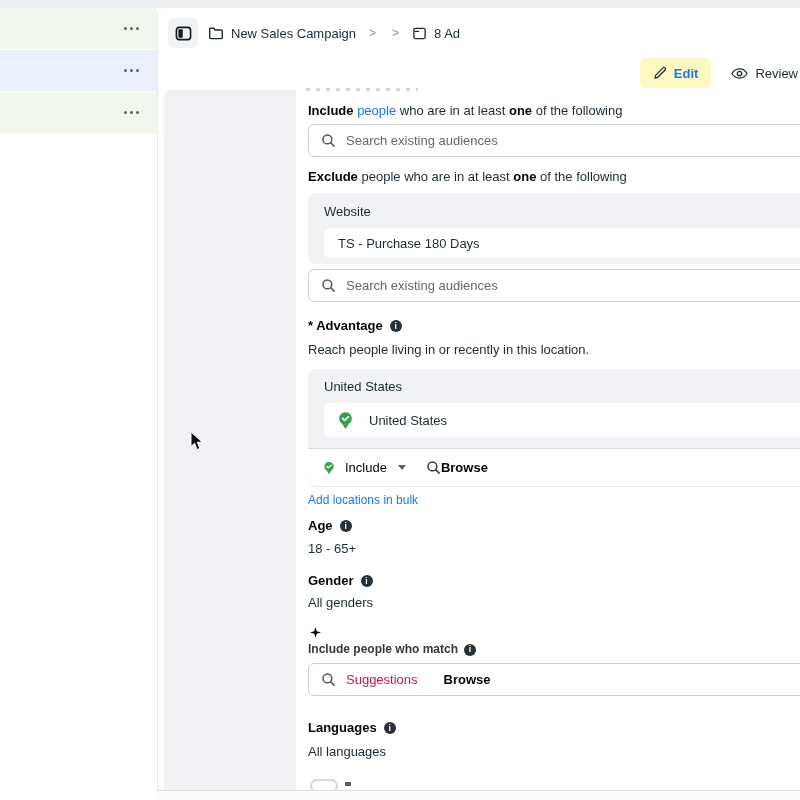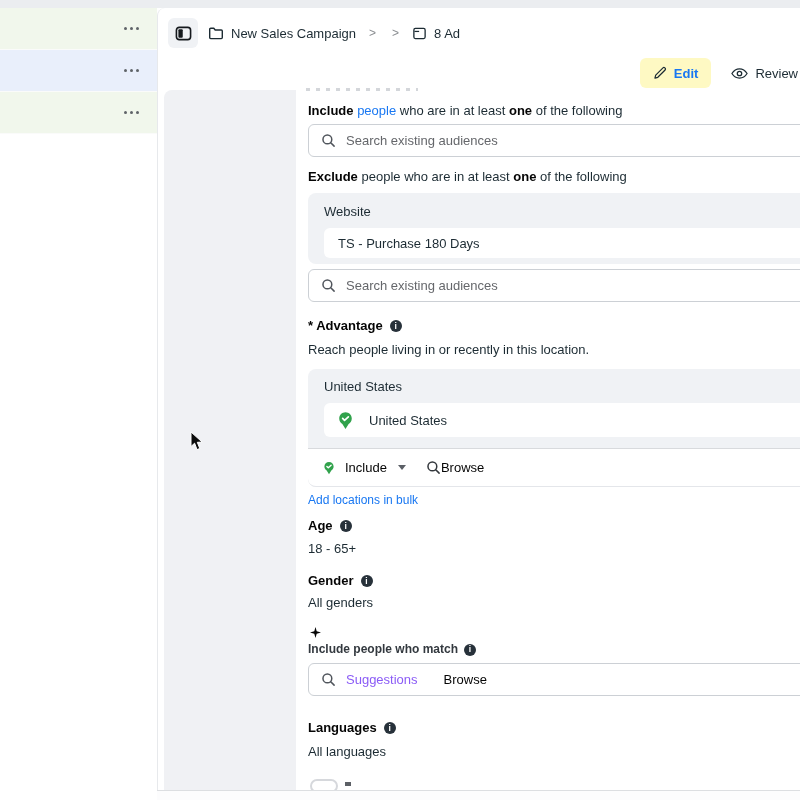--- a/index.html
+++ b/index.html
@@ -56,34 +56,34 @@
 
   .loc-box { margin-top:12px; background:#f0f2f5; border-radius:8px; }
   .loc-body { padding:10px 12px 11px 16px; }
   .loc-item { margin-top:8px; background:#fff; border-radius:6px; height:34px; display:flex; align-items:center; gap:14px; padding:0 12px; }
   .loc-footer { background:#fff; border-top:1px solid #d8dadd; border-bottom:1px solid #e4e6ea; border-radius:0 0 8px 8px; height:39px; display:flex; align-items:center; padding:0 14px; }
   .inc-dd { display:flex; align-items:center; gap:9px; background:none; border:none; font:inherit; color:#050505; cursor:pointer; }
   .caret { width:0; height:0; border-left:4.5px solid transparent; border-right:4.5px solid transparent; border-top:5px solid #5b5f66; margin-left:2px; }
   .loc-footer .mag { margin-left:20px; }
   .loc-footer input { flex:1; border:none; outline:none; font:inherit; margin-left:10px; background:transparent; min-width:30px; }
   .loc-footer input::placeholder { color:#65676b; }
-  .browse { font-weight:400; color:#050505; background:none; border:none; font-size:13px; white-space:nowrap; cursor:pointer; }
+  .browse { font-weight:700; color:#050505; background:none; border:none; font-size:13px; white-space:nowrap; cursor:pointer; }
   .loc-footer .browse { margin-right:22px; }
 
   .bulk { display:inline-block; margin-top:6px; font-size:12px; line-height:14px; }
 
   .field-label { margin-top:11px; font-weight:700; color:#050505; line-height:16px; display:flex; align-items:center; gap:7px; }
   .field-value { margin-top:7px; line-height:15px; }
   .info { width:12px; height:12px; border-radius:50%; background:#27313a; color:#fff; display:inline-flex; align-items:center; justify-content:center; font-size:8.5px; font-weight:700; cursor:pointer; flex:none; }
   .info::after { content:"i"; }
 
   .adv-title { margin-top:17px; font-weight:700; color:#050505; line-height:16px; display:flex; align-items:center; }
   .sub-label { margin-top:5px; font-size:12px; font-weight:700; color:#33393f; line-height:13px; display:flex; align-items:center; gap:6px; }
   .dt-box { margin-top:7px; }
-  .dt-box .hint { color:#8b5cf6; white-space:nowrap; background:none; border:none; font-size:13px; cursor:pointer; }
+  .dt-box .hint { color:#be185d; white-space:nowrap; background:none; border:none; font-size:13px; cursor:pointer; }
   .dt-box .browse { margin-left:16px; margin-right:22px; }
 
   .partial-toggle { margin-top:20px; margin-left:2px; width:28px; height:14px; border:2px solid #d6d8dc; border-radius:9px; background:#fff; position:relative; }
   .partial-toggle .frag { position:absolute; left:33px; top:1px; width:6px; height:4px; background:#5c6066; }
 
   .bottom-divider { position:absolute; left:157px; top:790px; width:643px; height:1px; background:#dcdee1; z-index:5; }
   .footer-area { position:absolute; left:157px; top:791px; width:643px; height:9px; background:#fcfcfd; z-index:5; }
 
   .cursor { position:absolute; left:190px; top:431px; z-index:9; pointer-events:none; }
   svg { display:block; flex:none; }

